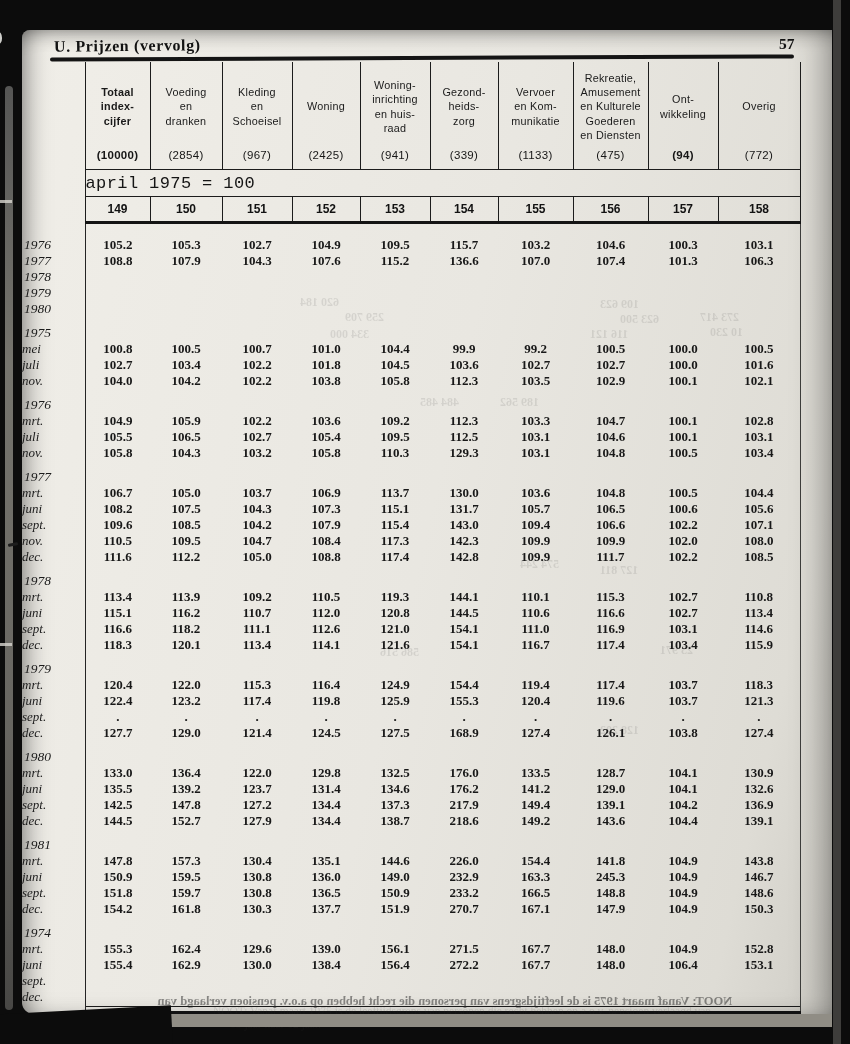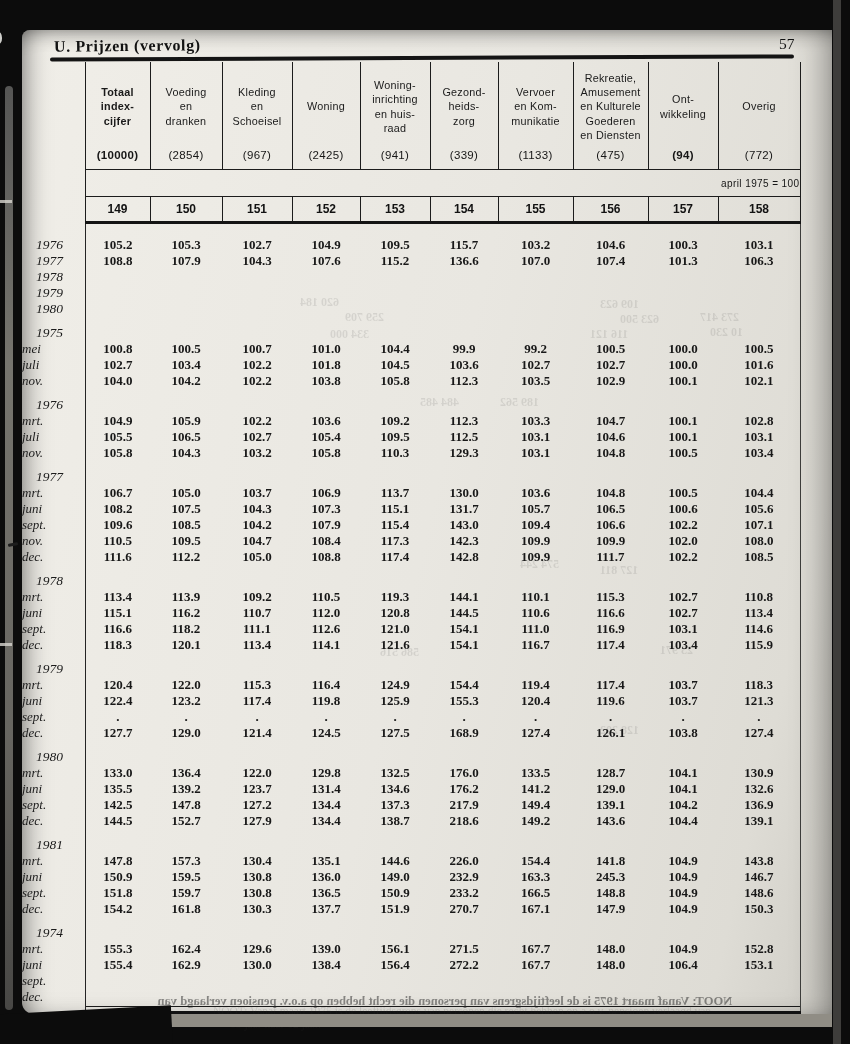--- a/index.html
+++ b/index.html
@@ -18,52 +18,52 @@
                    inset 0 14px 20px -14px rgba(0,0,0,.35);}
   .bottom-band{position:absolute;left:22px;top:1014px;width:810px;height:13px;background:#908d85;}
   .corner-wedge{position:absolute;left:-8px;top:1010px;width:180px;height:40px;background:#0c0c0c;
         transform:rotate(-3deg);}
   .strip-gray{position:absolute;left:833px;top:0;width:8px;height:1044px;background:#3e3d3b;}
 
   
   .page-head{position:absolute;left:32px;top:7px;font-family:"Liberation Serif",serif;
         font-weight:bold;font-size:16px;letter-spacing:.6px;color:#121212;transform:rotate(-.6deg);}
   .page-num{position:absolute;left:757px;top:5px;font-family:"Liberation Serif",serif;
-        font-weight:normal;font-size:15.5px;color:#111;}
+        font-weight:bold;font-size:15.5px;color:#111;}
   .head-rule{position:absolute;left:28px;top:26px;width:744px;height:3.5px;background:#141414;
         border-radius:3px;transform:rotate(-.25deg);}
 
   
   table{position:absolute;left:0;top:32px;width:778px;border-collapse:collapse;table-layout:fixed;}
   td,th{padding:0;margin:0;}
   .title-row td.title-cell{border:1.6px solid #1c1c1c;height:21px;text-align:center;
         font-size:11.5px;letter-spacing:.45px;color:#161616;font-weight:500;}
   th.colh{border-left:1.6px solid #1c1c1c;border-right:1.6px solid #1c1c1c;
         border-bottom:1.6px solid #1c1c1c;height:107px;vertical-align:top;font-weight:normal;}
   .cwrap{display:flex;flex-direction:column;height:107px;}
   .cname{flex:1;display:flex;align-items:center;justify-content:center;white-space:pre-line;
         font-size:10.8px;line-height:1.3;letter-spacing:.25px;color:#1a1a1a;text-align:center;padding-top:2px;}
   .cweight{text-align:center;font-size:11.5px;color:#161616;padding-bottom:8px;letter-spacing:.3px;}
   .bold{font-weight:bold;}
   .april-row td.april-cell{border-left:1.6px solid #1c1c1c;border-right:1.6px solid #1c1c1c;
-        border-bottom:1.4px solid #1c1c1c;height:26px;text-align:right;font-size:10px;
-        letter-spacing:.4px;color:#151515;}
+        border-bottom:1.4px solid #1c1c1c;height:26px;text-align:left;font-size:17px;
+        letter-spacing:.4px;color:#151515;font-family:Liberation Mono, monospace;}
   .nums-row td{border:1.4px solid #1c1c1c;border-bottom:3px solid #141414;height:24px;
         text-align:center;font-size:12px;font-weight:bold;color:#121212;}
   td.stub{border:none;}
   
   tbody td.dcell{font-family:"Liberation Serif",serif;font-size:13px;font-weight:600;
         color:#181818;text-align:center;vertical-align:middle;}
   tbody td.cfirst{border-left:1.6px solid #242424;}
   tbody td.clast{border-right:1.4px solid #3c3c3a;}
   tr.lead{height:14px;} tr.gap{height:8px;} tr.filler{height:2px;}
   tr.drow,tr.yhead{height:15px;}
   tbody td.stub{font-family:"Liberation Serif",serif;font-style:italic;font-size:13px;
         color:#1b1b1b;text-align:left;vertical-align:middle;}
-  tr.yhead td.stub,tbody td.stub.ylab{padding-left:14px;font-size:13.5px;}
+  tr.yhead td.stub,tbody td.stub.ylab{padding-left:2px;font-size:13.5px;}
   tfoot td.brule{border-top:1.5px solid #1a1a1a;border-bottom:3.5px solid #121212;
         border-left:1.6px solid #242424;border-right:1.4px solid #3c3c3a;height:4px;}
 
   
   .ghost-frag{position:absolute;transform:scaleX(-1);opacity:.11;color:#2c2c2c;
         font-family:"Liberation Serif",serif;font-size:12px;font-weight:bold;white-space:nowrap;}
   .noot-mirror{position:absolute;left:70px;top:964px;width:706px;text-align:center;
         transform:scaleX(-1);opacity:.5;color:#262626;font-family:"Liberation Serif",serif;
         font-size:12.5px;font-weight:bold;white-space:nowrap;overflow:hidden;}
   .noot-faint{position:absolute;left:120px;top:975px;width:640px;text-align:center;opacity:.13;

